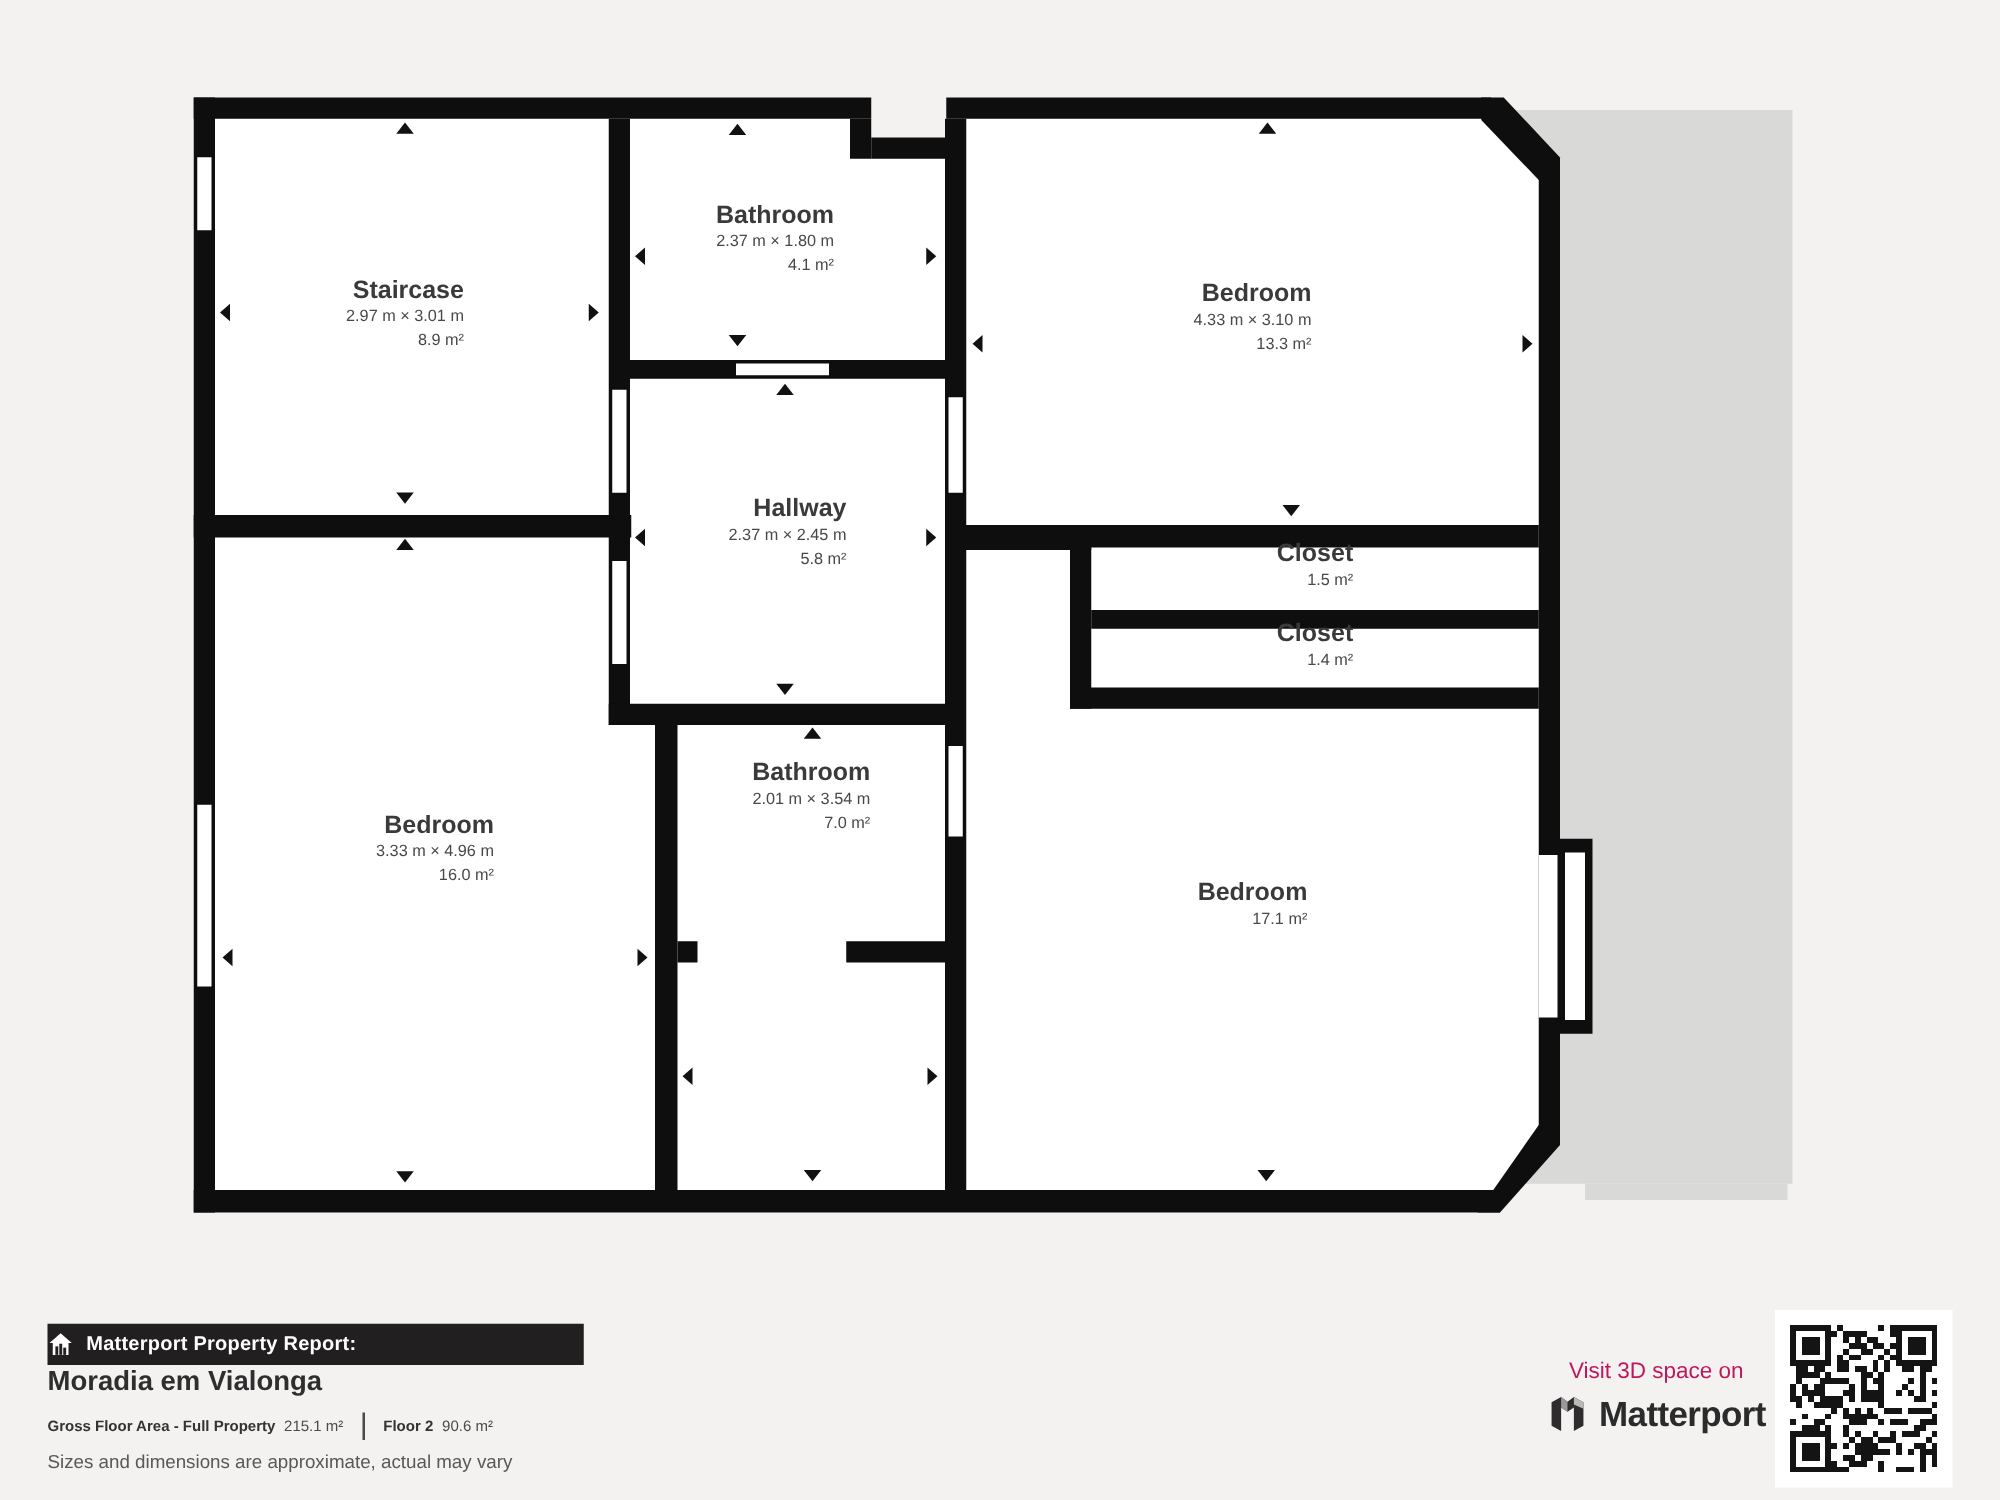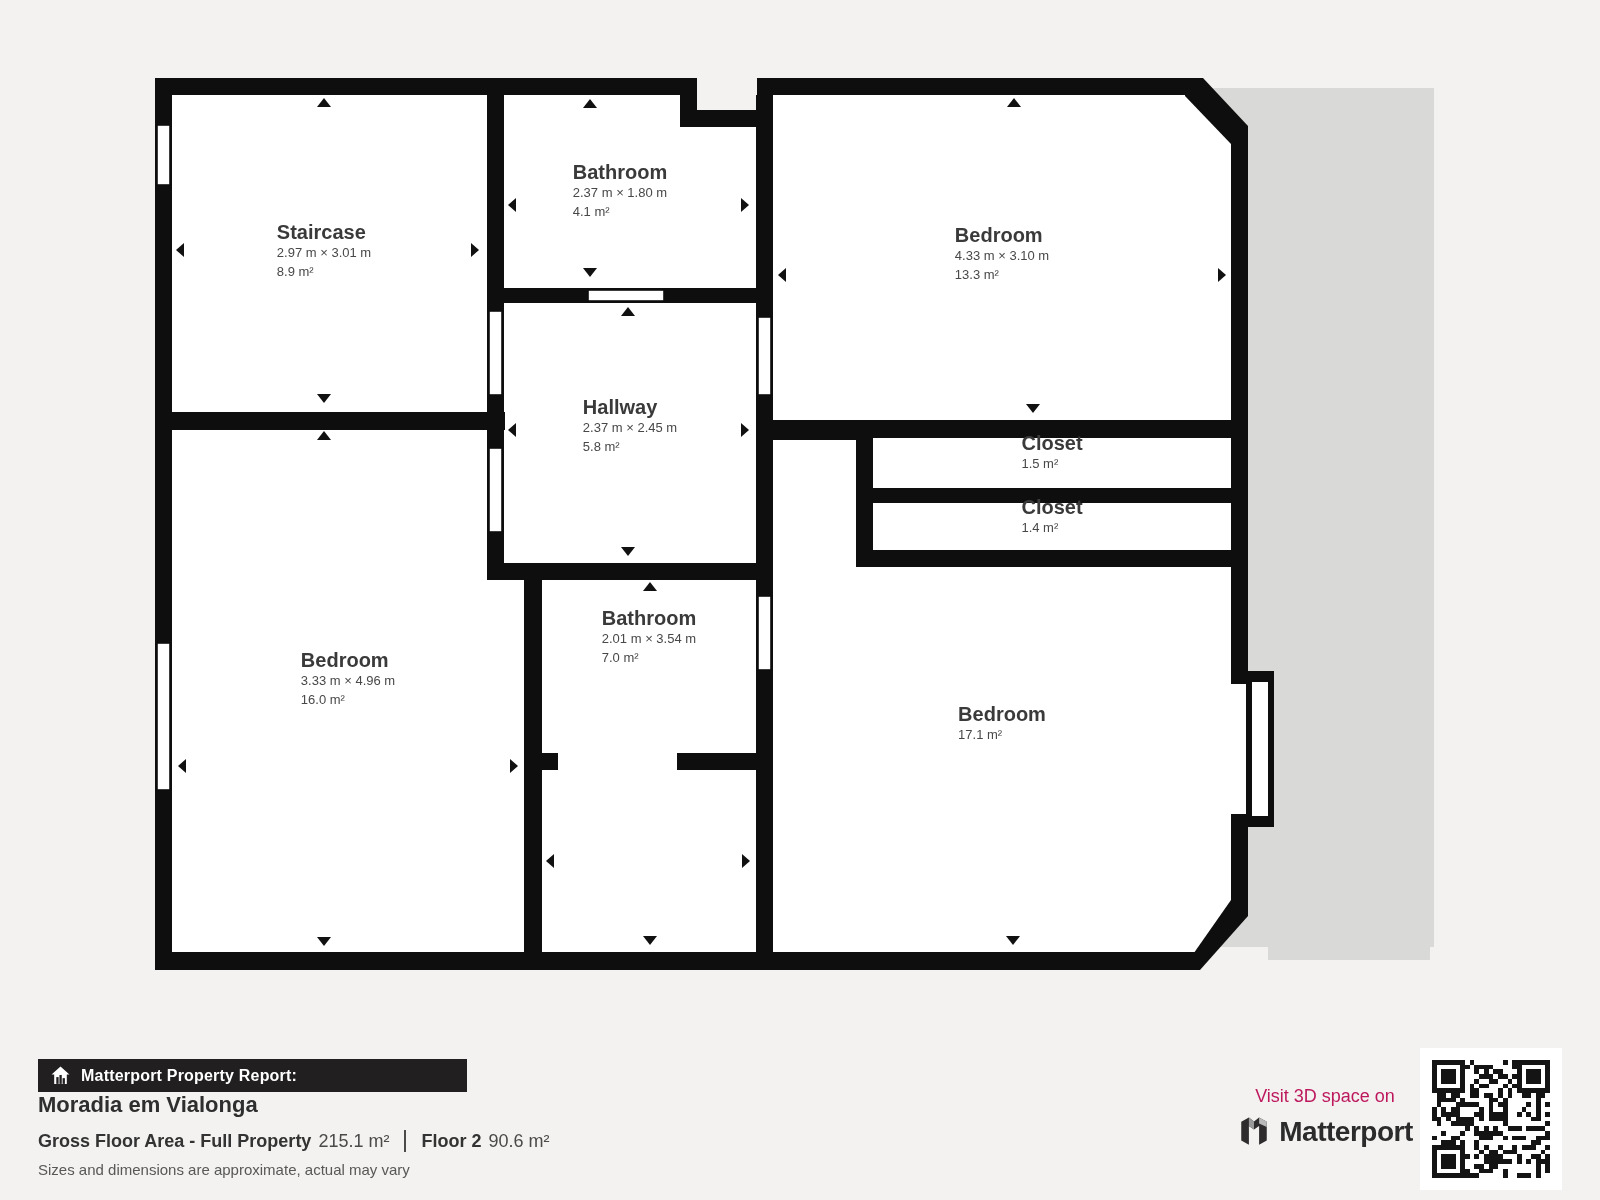--- a/index.html
+++ b/index.html
@@ -2,33 +2,33 @@
 <html><head>
 <meta charset="utf-8">
 <style>
   html,body{margin:0;padding:0;}
   body{
     width:1600px;height:1200px;position:relative;overflow:hidden;
     background:#f3f2f0;
     font-family:"Liberation Sans", sans-serif;
   }
   #plan-svg{position:absolute;left:0;top:0;}
-  .room-label{position:absolute;transform:translateX(-50%);text-align:left;white-space:nowrap;pointer-events:none;}
+  .room-label{position:absolute;transform:translateX(-50%);text-align:right;white-space:nowrap;pointer-events:none;}
   .room-name{display:block;font-size:20px;font-weight:bold;color:#3a3a3a;line-height:22px;}
   .room-dims,.room-area{display:block;font-size:13px;color:#484848;line-height:19px;}
   .room-dims:empty{display:none;}
   
   .report-bar{
     position:absolute;left:38px;top:1059px;width:429px;height:33px;
     background:#211f1f;color:#fff;display:flex;align-items:center;gap:10px;
-    padding-left:12px;box-sizing:border-box;
+    padding-left:0;box-sizing:border-box;
   }
   .report-bar-label{font-size:16px;font-weight:bold;letter-spacing:.2px;}
   .property-name{position:absolute;left:38px;top:1092px;font-size:22px;font-weight:bold;color:#2e2e2e;}
-  .gfa-row{position:absolute;left:38px;top:1130px;font-size:18px;color:#4a4a4a;display:flex;align-items:center;justify-content:center;}
+  .gfa-row{position:absolute;left:38px;top:1130px;font-size:12px;color:#4a4a4a;display:flex;align-items:center;justify-content:center;}
   .gfa-row b{color:#333;margin-right:7px;}
   .vdivider{display:inline-block;width:2px;height:22px;background:#4a4a4a;margin:0 15px;}
   .disclaimer{position:absolute;left:38px;top:1161px;font-size:15px;color:#585858;}
   .visit-block{position:absolute;left:1225px;top:1086px;width:200px;text-align:center;}
   .visit-label{font-size:18px;color:#be185d;}
   .brand-row{display:flex;align-items:center;justify-content:center;gap:8px;margin-top:8px;}
   .brand-name{font-size:28px;font-weight:bold;color:#2c2b2b;letter-spacing:-0.5px;}
   .qr-box{position:absolute;left:1420px;top:1048px;width:142px;height:142px;background:#ffffff;
     display:flex;align-items:center;justify-content:center;}
   #qr{width:118px;height:118px;shape-rendering:crispEdges;}

